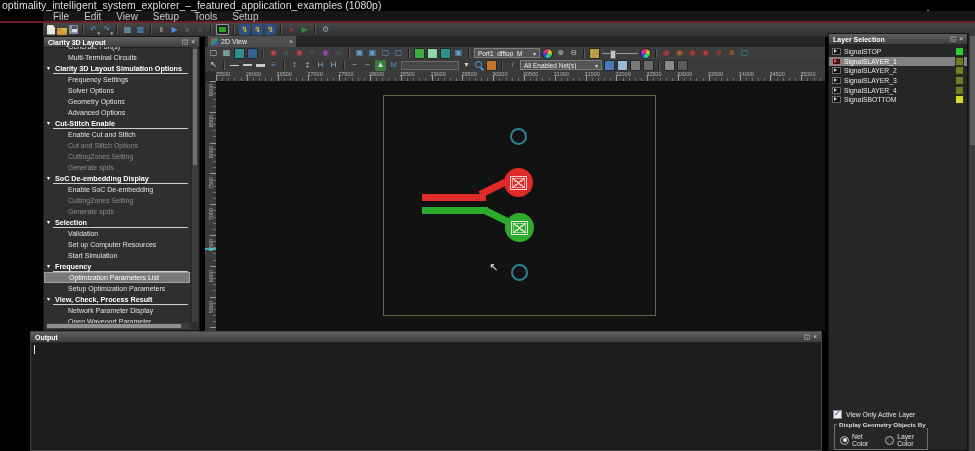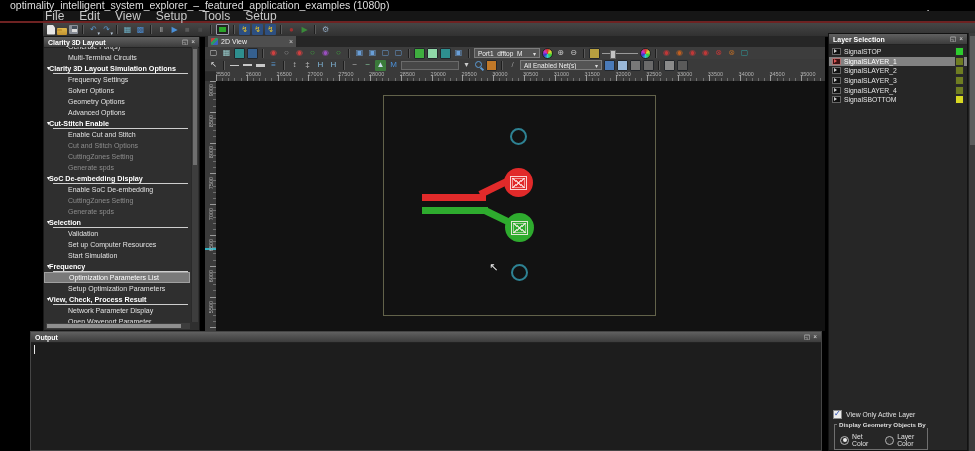--- a/index.html
+++ b/index.html
@@ -1,24 +1,24 @@
 <!DOCTYPE html>
 <html style="--red: #e12a2a; --green: #2eab2e; --teal: #2e8293; --brandline: #6e2222;"><head>
 <meta charset="utf-8">
 <style>
   html,body{margin:0;padding:0;}
   body{position:relative;width:975px;height:451px;background:#000;overflow:hidden;
        font-family:"Liberation Sans","DejaVu Sans",sans-serif;-webkit-font-smoothing:antialiased;}
   .abs{position:absolute;}
 
   
-  #video-title{left:10px;top:-1px;color:#dedede;font-size:10.5px;white-space:nowrap;}
+  #video-title{left:2px;top:-1px;color:#dedede;font-size:10.5px;white-space:nowrap;}
   #brand{right:7px;top:8px;color:#f2f2f2;font-size:12px;letter-spacing:2.5px;}
   #brand-line{left:0;top:21px;width:100%;height:2px;background:var(--brandline,#6e2222);}
-  #menubar{left:43px;top:11px;right:0;height:10px;background:#161616;display:flex;align-items:center;gap:11px;padding-left:0;font-size:12px;color:#c9c9c9;}
+  #menubar{left:43px;top:11px;right:0;height:10px;background:#161616;display:flex;align-items:center;gap:11px;padding-left:8px;font-size:10px;color:#c9c9c9;}
   #menubar span{padding:0 2px;}
   #main-toolbar{left:43px;top:23px;right:0;height:13px;background:linear-gradient(#464646,#313131);display:flex;align-items:center;gap:2px;padding-left:4px;border-bottom:1px solid #202020;}
 
   
   .ticon{width:11px;height:11px;display:flex;align-items:center;justify-content:center;font-size:8px;line-height:1;border-radius:1px;flex:0 0 auto;position:relative;}
   .tsep{width:1px;height:9px;background:#1e1e1e;border-right:1px solid #5a5a5a;margin:0 2px;flex:0 0 auto;}
   .dcaret{font-size:5px;color:#bcd;position:absolute;right:-1px;bottom:-1px;}
   .i-page{background:#e8e8e8;width:8px;height:10px;clip-path:polygon(0 0,70% 0,100% 30%,100% 100%,0 100%);}
   .i-folder{background:linear-gradient(#e2ba4c,#c29330);width:10px;height:7px;border-radius:1px;margin-top:3px;}
   .i-folder::before{content:"";position:absolute;top:1px;left:0;width:5px;height:2px;background:#c29330;border-radius:1px 1px 0 0;}
@@ -43,21 +43,21 @@
 
   
   .phead{height:10px;background:linear-gradient(#606060,#3c3c3c);color:#fff;font-size:7px;font-weight:bold;display:flex;align-items:center;padding:0 4px;border-bottom:1px solid #222;}
   .ph-btns{margin-left:auto;display:flex;gap:3px;font-weight:normal;font-size:6.5px;color:#ddd;}
 
   
   #tree-panel{left:43px;top:36px;width:157px;height:295px;background:#2f2f2f;border:1px solid #181818;box-sizing:border-box;}
   #tree-clip{position:absolute;left:0;right:0;top:10px;bottom:0;overflow:hidden;}
   #tree-list{margin-top:-6px;}
   .tree-row{height:11px;line-height:11px;font-size:7px;color:#e2e2e2;padding-left:24px;margin-right:9px;white-space:nowrap;position:relative;box-sizing:border-box;}
-  .tree-row.section{padding-left:5px;font-weight:bold;color:#fff;font-size:7.2px;}
+  .tree-row.section{padding-left:11px;font-weight:bold;color:#fff;font-size:7.2px;}
   .tree-row.section::before{content:"▾";position:absolute;left:3px;top:0;font-size:6px;}
   .tree-row.section::after{content:"";position:absolute;left:9px;right:2px;bottom:0;height:1px;background:#cecece;}
   .tree-row.dim{color:#8d8d8d;}
   .tree-row.selected{background:#7a7a7a;border:1px solid #a0a0a0;line-height:9px;color:#fff;}
   #tree-vscroll{position:absolute;right:1px;top:10px;bottom:8px;width:6px;background:#3d3d3d;border-left:1px solid #2a2a2a;}
   #tree-vscroll::after{content:"";position:absolute;left:1px;right:1px;top:2px;height:42%;background:#6f6f6f;}
   #tree-hscroll{position:absolute;left:2px;right:9px;bottom:1px;height:6px;background:#3d3d3d;}
   #tree-hscroll::after{content:"";position:absolute;left:1px;top:1px;bottom:1px;width:93%;background:#8f8f8f;}
 
   

